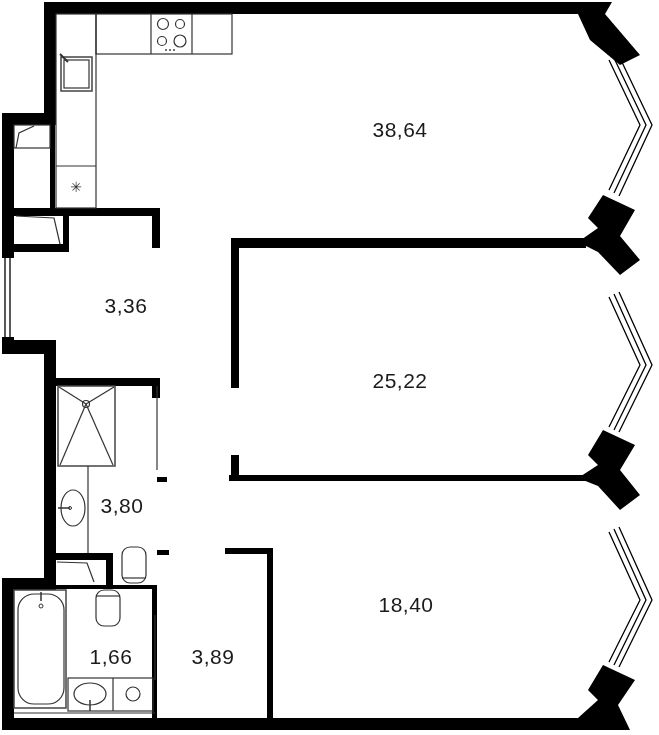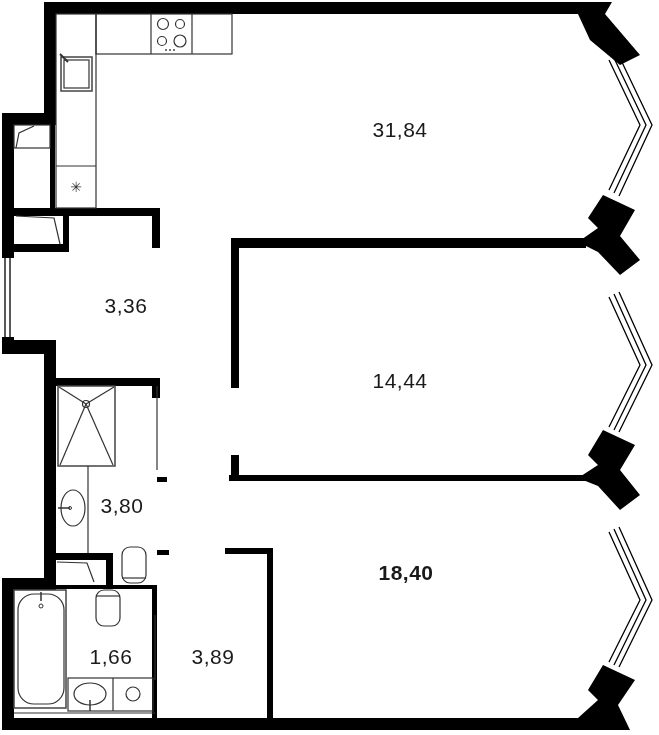--- a/index.html
+++ b/index.html
@@ -161,19 +161,19 @@
     <rect class="thin" x="68" y="678" width="85" height="33"></rect>
     <line class="thin" x1="113" y1="678" x2="113" y2="711"></line>
     <ellipse class="thin" cx="90" cy="694" rx="16" ry="11"></ellipse>
     <line x1="90" y1="700" x2="90" y2="711" stroke="#333" stroke-width="1.5"></line>
     <circle class="thin" cx="133" cy="694" r="7"></circle>
     <line class="thin" x1="14" y1="713" x2="155" y2="713"></line>
     <line class="thin" x1="155" y1="615" x2="155" y2="680" stroke-width="2"></line>
   </g>
 </svg>
 
-<div class="room-label" style="left:400px;top:130px;">31,84</div>
+<div class="room-label" style="left:400px;top:130px;">38,64</div>
 <div class="room-label" style="left:126px;top:306px;">3,36</div>
-<div class="room-label" style="left:400px;top:381px;">14,44</div>
+<div class="room-label" style="left:400px;top:381px;">25,22</div>
 <div class="room-label" style="left:122px;top:506px;">3,80</div>
 <div class="room-label" style="left:213px;top:635px;margin-top:22px;">3,89</div>
 <div class="room-label" style="left:111px;top:657px;">1,66</div>
-<div class="room-label" style="left:406px;top:573px;font-weight:bold;">18,40</div>
+<div class="room-label" style="left:406px;top:605px;">18,40</div>
 
 </body></html>

